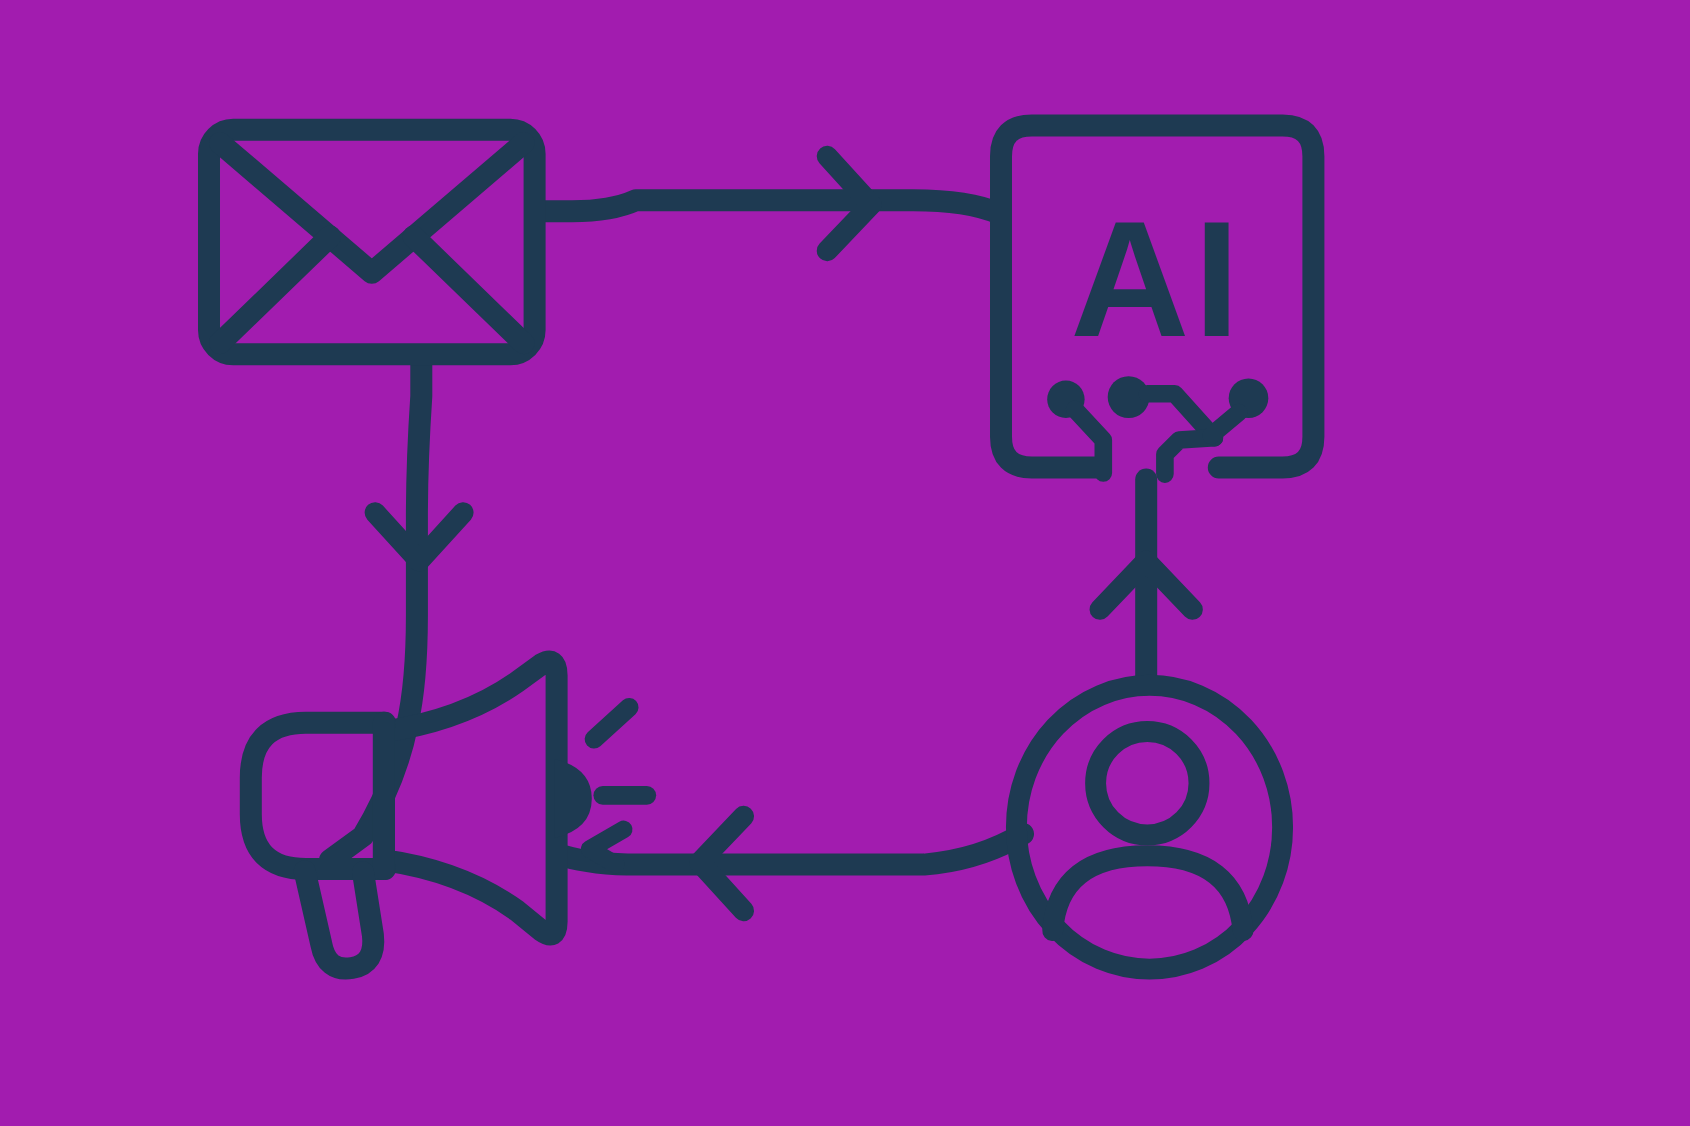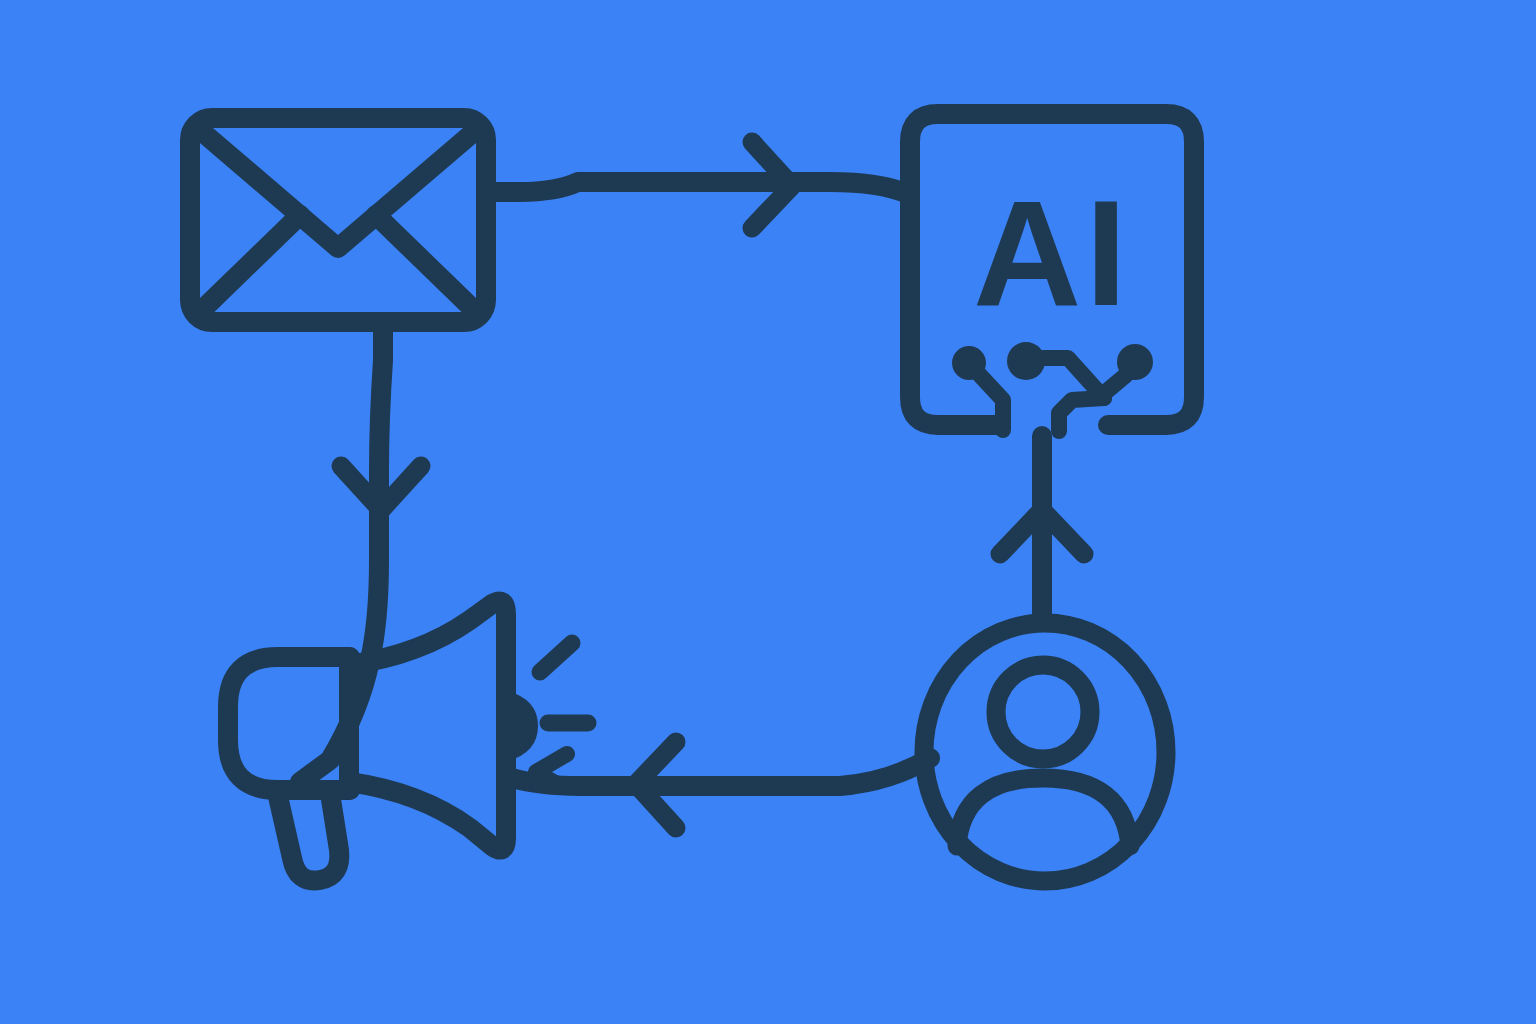--- a/index.html
+++ b/index.html
@@ -51,21 +51,21 @@
     fill: #1e3a52;
     font-family: "Liberation Sans", sans-serif;
     font-weight: bold;
     font-size: 150px;
     letter-spacing: 4px;
   }
 </style>
 </head>
 <body>
 
-<div id="diagram-canvas" style="background: #3b82f6;">
+<div id="diagram-canvas" style="background: #a21caf;">
   <svg id="diagram-svg" viewBox="0 0 1536 1024" xmlns="http://www.w3.org/2000/svg">
 
     <g>
       <path class="connector" d="M 488 192 L 520 192 Q 556 192 578 182 L 700 182 L 830 182 Q 880 182 908 194" stroke="#1e3a52"></path>
       <path class="arrowhead" d="M 752 142 L 792 186 L 752 228" stroke="#1e3a52"></path>
     </g>
 
     <g>
       <path class="connector" d="M 383 324 L 383 360 Q 379 420 379 470 L 379 560 Q 379 620 370 660 Q 360 710 330 760 L 300 782" stroke="#1e3a52"></path>
       <path class="arrowhead" d="M 341 466 L 381 510 L 421 466" stroke="#1e3a52"></path>

